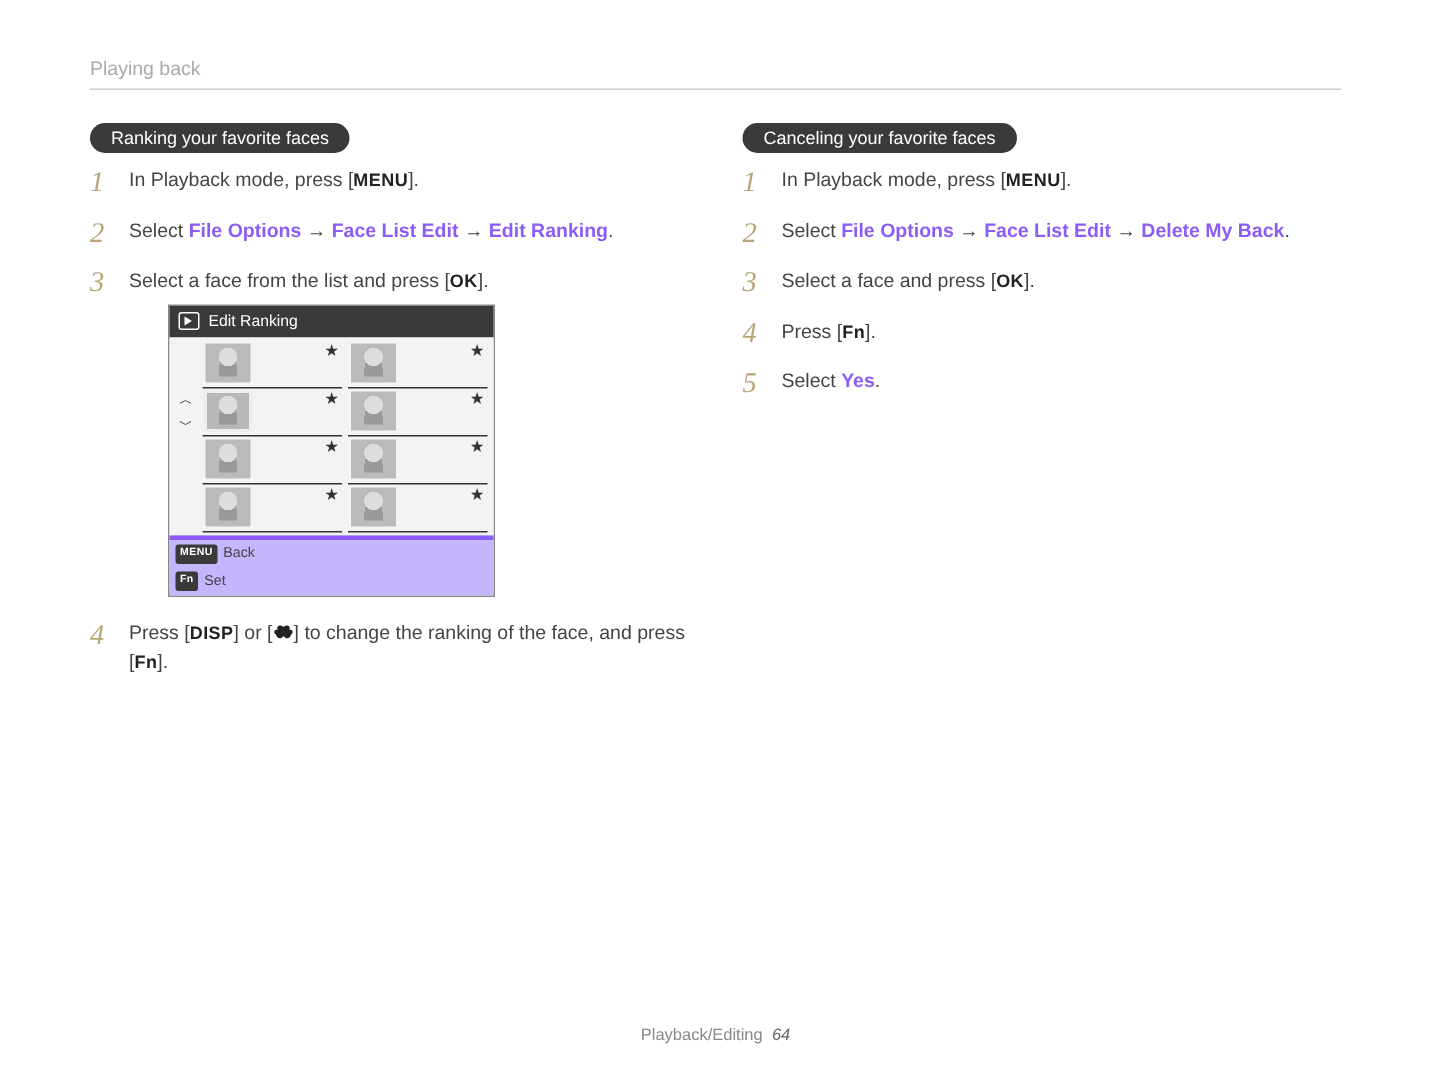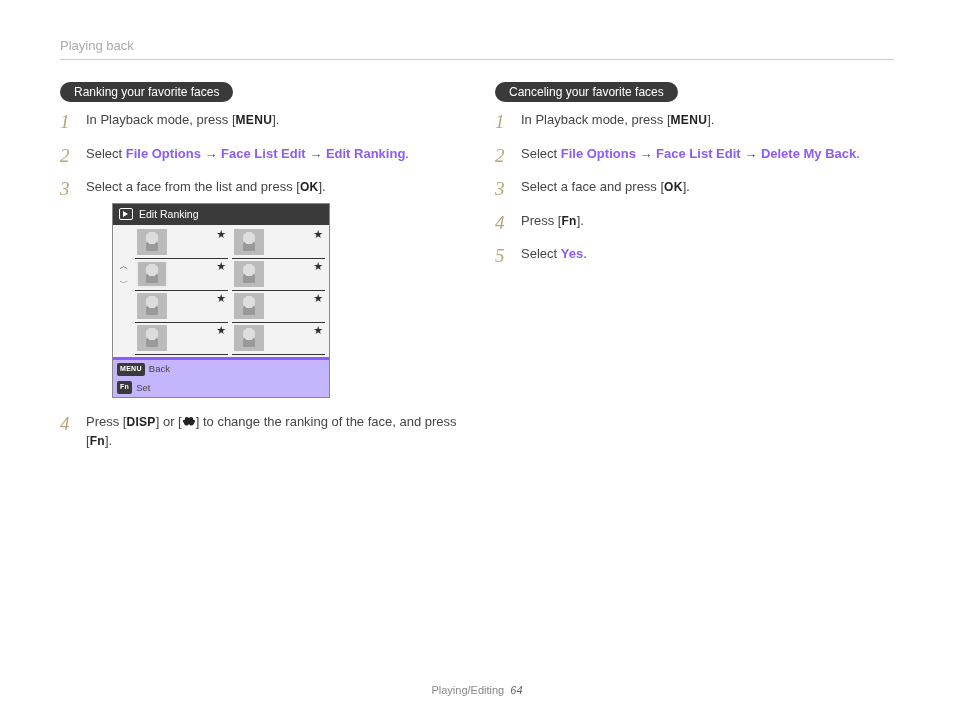--- a/index.html
+++ b/index.html
@@ -333,15 +333,15 @@
         <li>
           <span>Select </span><span class="bold">Yes</span><span>.</span>
         </li>
       </ol>
     </div>
 
   </div>
 </div>
 
 <div class="page-footer">
-  <span>Playing/Editing</span>
+  <span>Playback/Editing</span>
   &nbsp;<span class="page-num">64</span>
 </div>
 
 </body></html>

